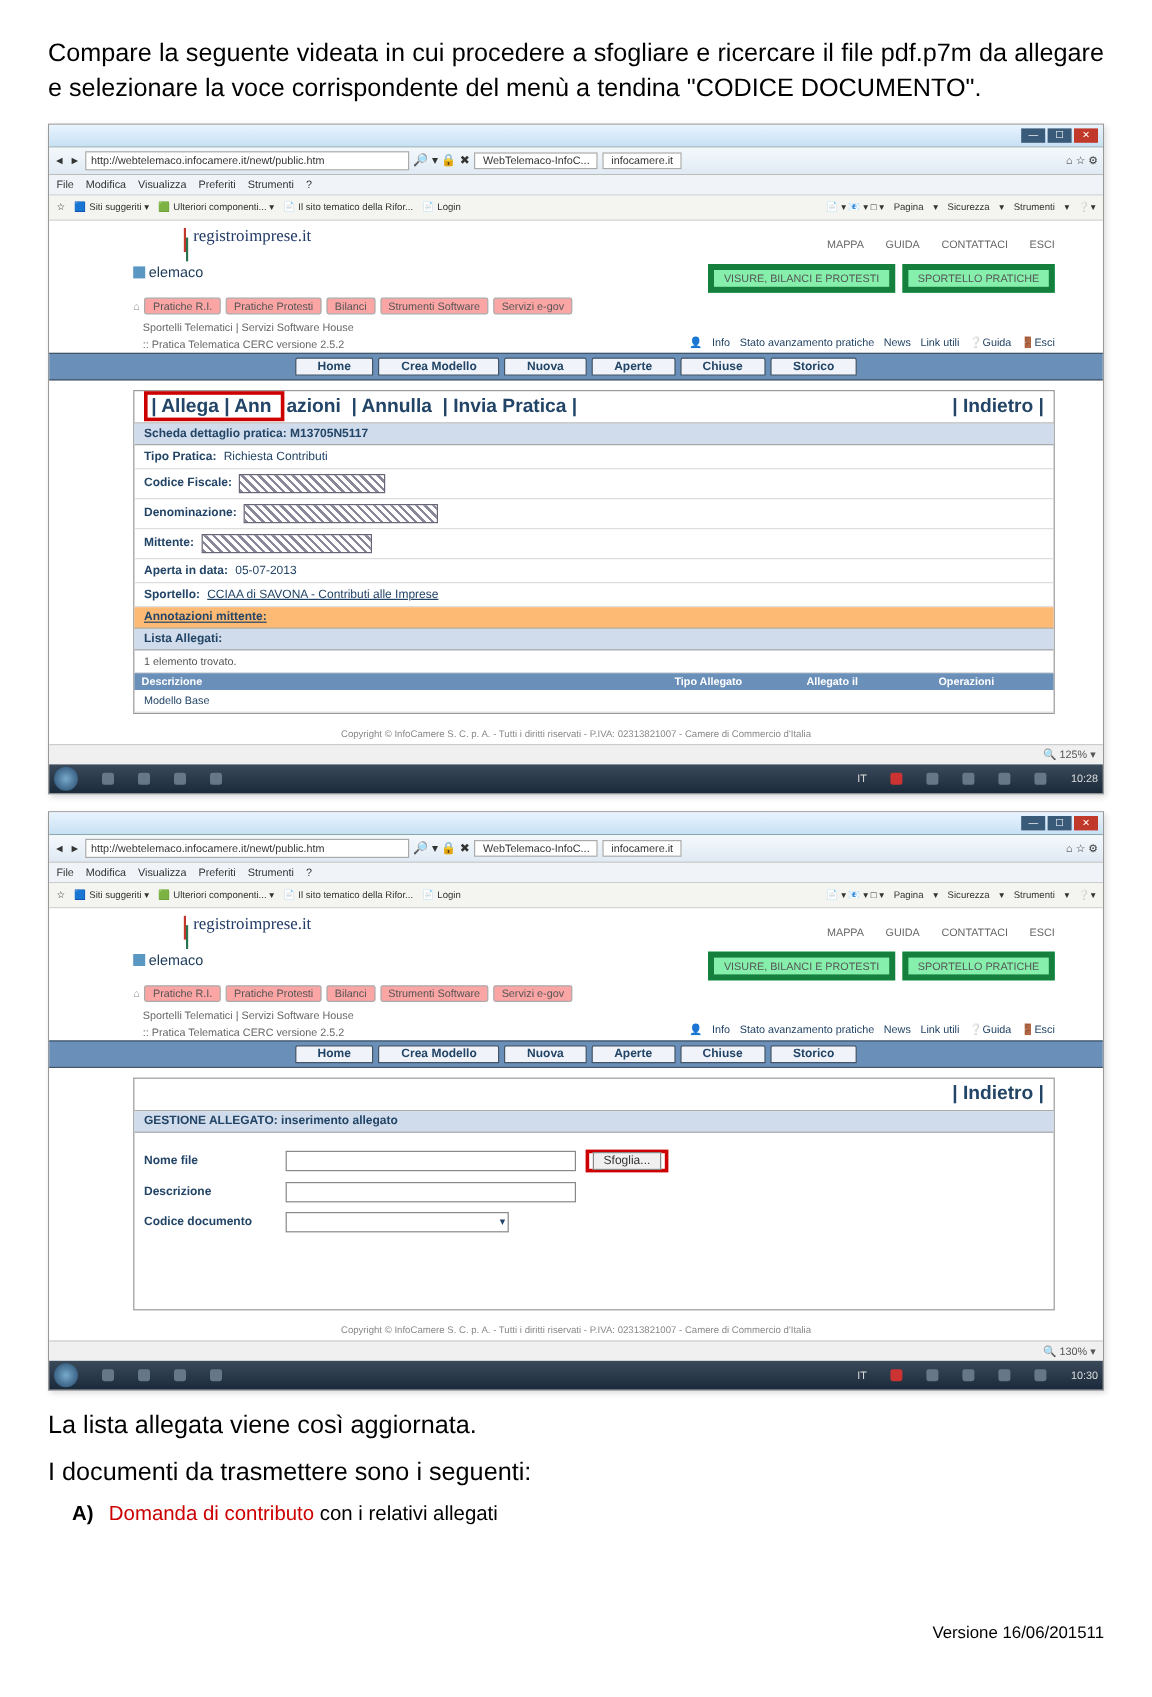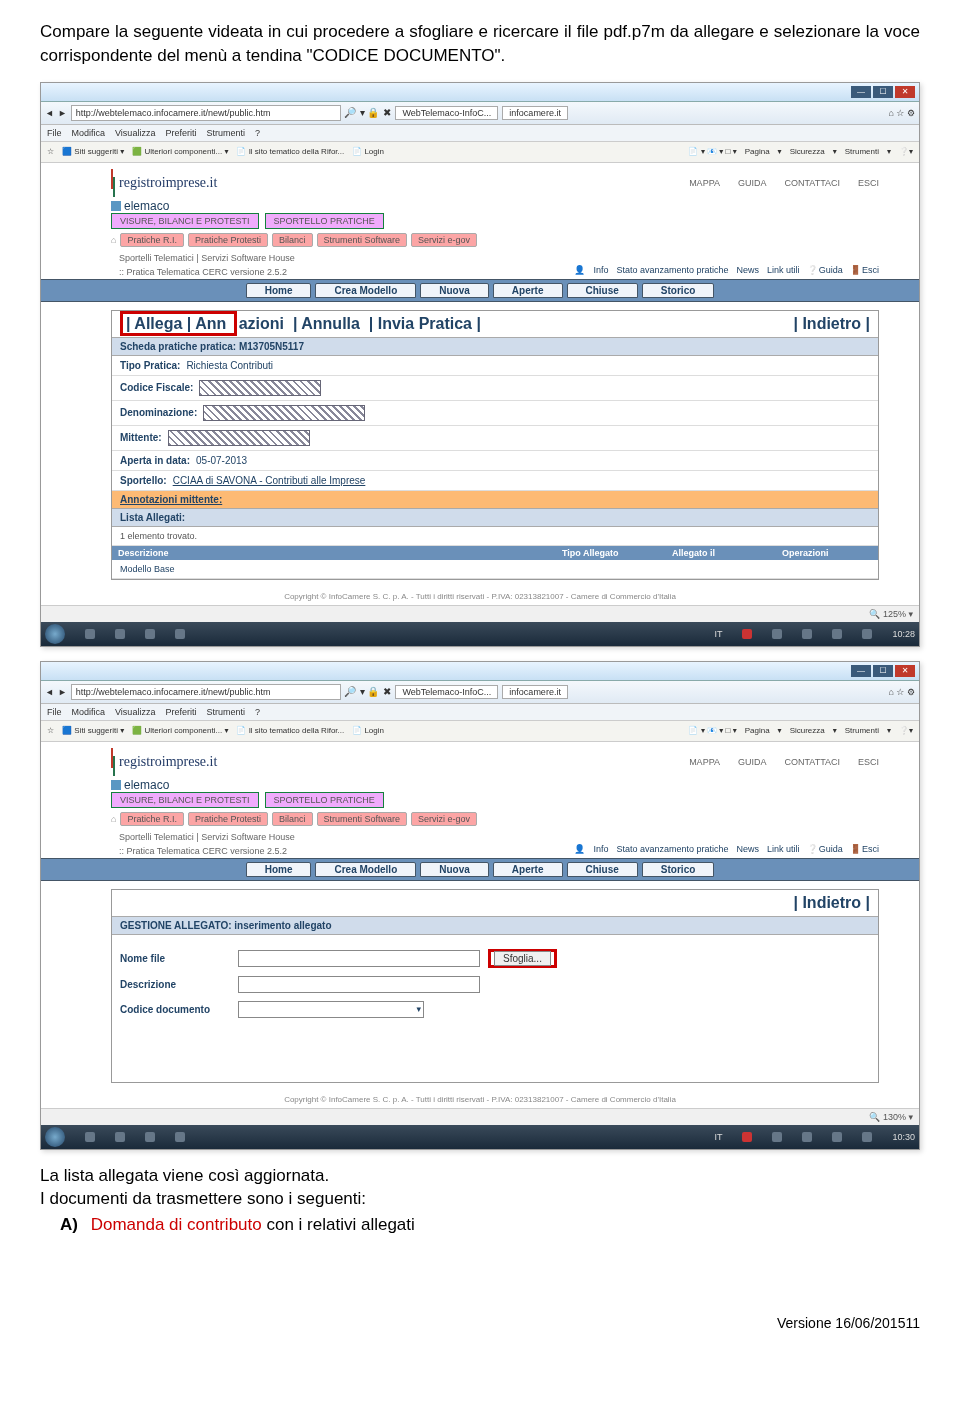--- a/index.html
+++ b/index.html
@@ -9,23 +9,23 @@
     background: #fff;
     font-size: 14px;
   }
   .page {
     width: 960px;
     margin: 0 auto;
     padding: 20px 40px;
     box-sizing: border-box;
   }
   .body-text {
-    font-size: 17px;
+    font-size: 21px;
     line-height: 1.4;
-    margin: 0 0;
+    margin: 10px 0;
     text-align: justify;
   }
   .screenshot {
     border: 1px solid #999;
     margin: 14px 0;
     background: #fff;
     box-shadow: 2px 2px 5px rgba(0,0,0,0.15);
   }
   
   .titlebar {
@@ -97,52 +97,51 @@
     background: #fff;
   }
   .siteheader {
     display: flex;
     justify-content: space-between;
     align-items: center;
     padding: 6px 40px 2px 70px;
   }
   .logo {
     display: flex;
-    align-items: center;
     gap: 4px;
     font-size: 14px;
     color: #223a66;
+    margin-left: 42px;
   }
   .logo .ri { font-family: Georgia, serif; }
   .logobar {
     width: 4px; height: 28px;
   }
   .toplinks {
     font-size: 9px;
     color: #666;
     display: flex;
     gap: 18px;
   }
   .toptabs {
     font-size: 9px;
     display: flex;
     gap: 6px;
   }
   .toptab {
-    border: 1px solid #15803d;
-    background: #f0abfc;
+    border: 5px solid #15803d;
+    background: #86efac;
     padding: 2px 8px;
     color: #555;
   }
   .headerrow2 {
     display: flex;
     justify-content: space-between;
     align-items: flex-start;
     padding: 0 40px 0 70px;
-    flex-direction: column;
   }
   .telemaco {
     display: flex; align-items: center; gap: 3px;
     font-size: 12px; color: #1a3a5a;
   }
   .telemaco .sq { width: 10px; height: 10px; background: #5a97c3; }
   .navpill {
     display: flex;
     gap: 4px;
     padding: 4px 40px 4px 70px;
@@ -439,21 +438,21 @@
         <div class="actionrow">
           <div>
             <span class="redbox">
               <span>| Allega</span>&nbsp;<span>| Ann</span>
             </span><span>azioni</span>
             &nbsp;<span>| Annulla</span>
             &nbsp;<span>| Invia Pratica |</span>
           </div>
           <span>| Indietro |</span>
         </div>
-        <div class="bandhead">Scheda pratiche pratica: M13705N5117</div>
+        <div class="bandhead">Scheda dettaglio pratica: M13705N5117</div>
         <div class="fieldrow">
           <b>Tipo Pratica:</b>
           <span style="color:#246;">Richiesta Contributi</span>
         </div>
         <div class="fieldrow">
           <b>Codice Fiscale:</b>
           <div class="hatched" style="flex:0 0 120px"></div>
         </div>
         <div class="fieldrow">
           <b>Denominazione:</b>

